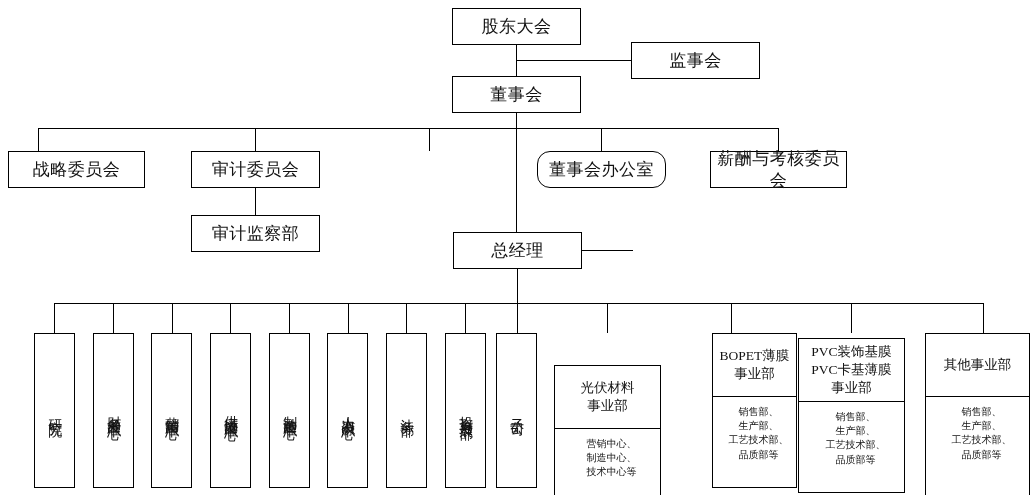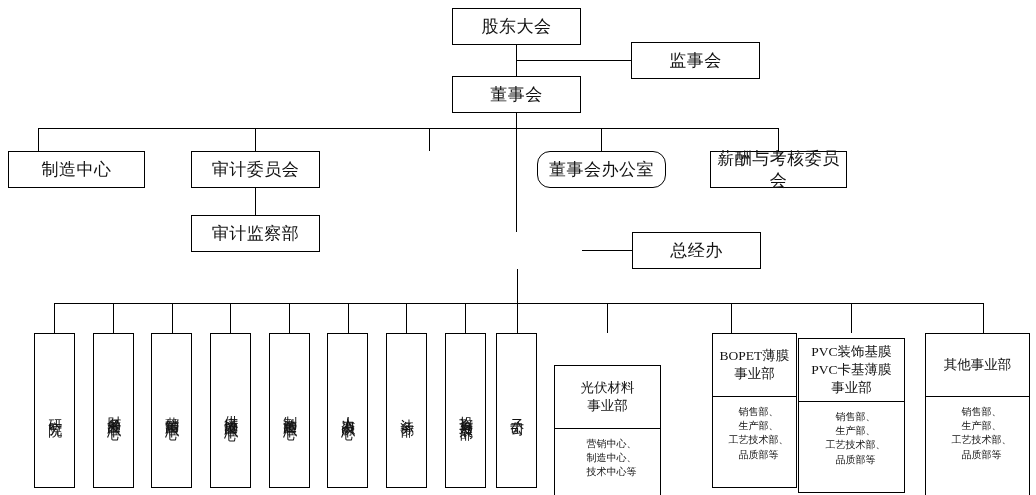--- a/index.html
+++ b/index.html
@@ -114,41 +114,41 @@
   <div class="ln lnv" style="left:516px;top:113px;height:16px;"></div>
   <div class="ln lnh" style="left:38px;top:128px;width:741px;"></div>
 
   <div class="ln lnv" style="left:38px;top:128px;height:23px;"></div>
   <div class="ln lnv" style="left:255px;top:128px;height:23px;"></div>
   <div class="ln lnv" style="left:429px;top:128px;height:23px;"></div>
   <div class="ln lnv" style="left:601px;top:128px;height:23px;"></div>
   <div class="ln lnv" style="left:778px;top:128px;height:23px;"></div>
 
   <div class="box" style="left:8px;top:151px;width:137px;height:37px;">
-    <span>制造中心</span>
+    <span>战略委员会</span>
   </div>
   <div class="box" style="left:191px;top:151px;width:129px;height:37px;">
     <span>审计委员会</span>
   </div>
   <div class="box" style="left:537px;top:151px;width:129px;height:37px;border-radius:13px;">
     <span>董事会办公室</span>
   </div>
   <div class="box" style="left:710px;top:151px;width:137px;height:37px;">
     <span>薪酬与考核委员会</span>
   </div>
 
   <div class="ln lnv" style="left:255px;top:188px;height:27px;"></div>
   <div class="box" style="left:191px;top:215px;width:129px;height:37px;">
     <span>审计监察部</span>
   </div>
 
   <div class="ln lnv" style="left:516px;top:113px;height:119px;"></div>
 
-  <div class="box" style="left:632px;top:232px;width:129px;height:37px;">
-    <span>总经办</span>
+  <div class="box" style="left:453px;top:232px;width:129px;height:37px;">
+    <span>总经理</span>
   </div>
   <div class="ln lnh" style="left:582px;top:250px;width:51px;"></div>
 
   <div class="ln lnv" style="left:517px;top:269px;height:35px;"></div>
   <div class="ln lnh" style="left:54px;top:303px;width:930px;"></div>
 
   <div class="ln lnv" style="left:54px;top:303px;height:30px;"></div>
   <div class="ln lnv" style="left:113px;top:303px;height:30px;"></div>
   <div class="ln lnv" style="left:172px;top:303px;height:30px;"></div>
   <div class="ln lnv" style="left:230px;top:303px;height:30px;"></div>

